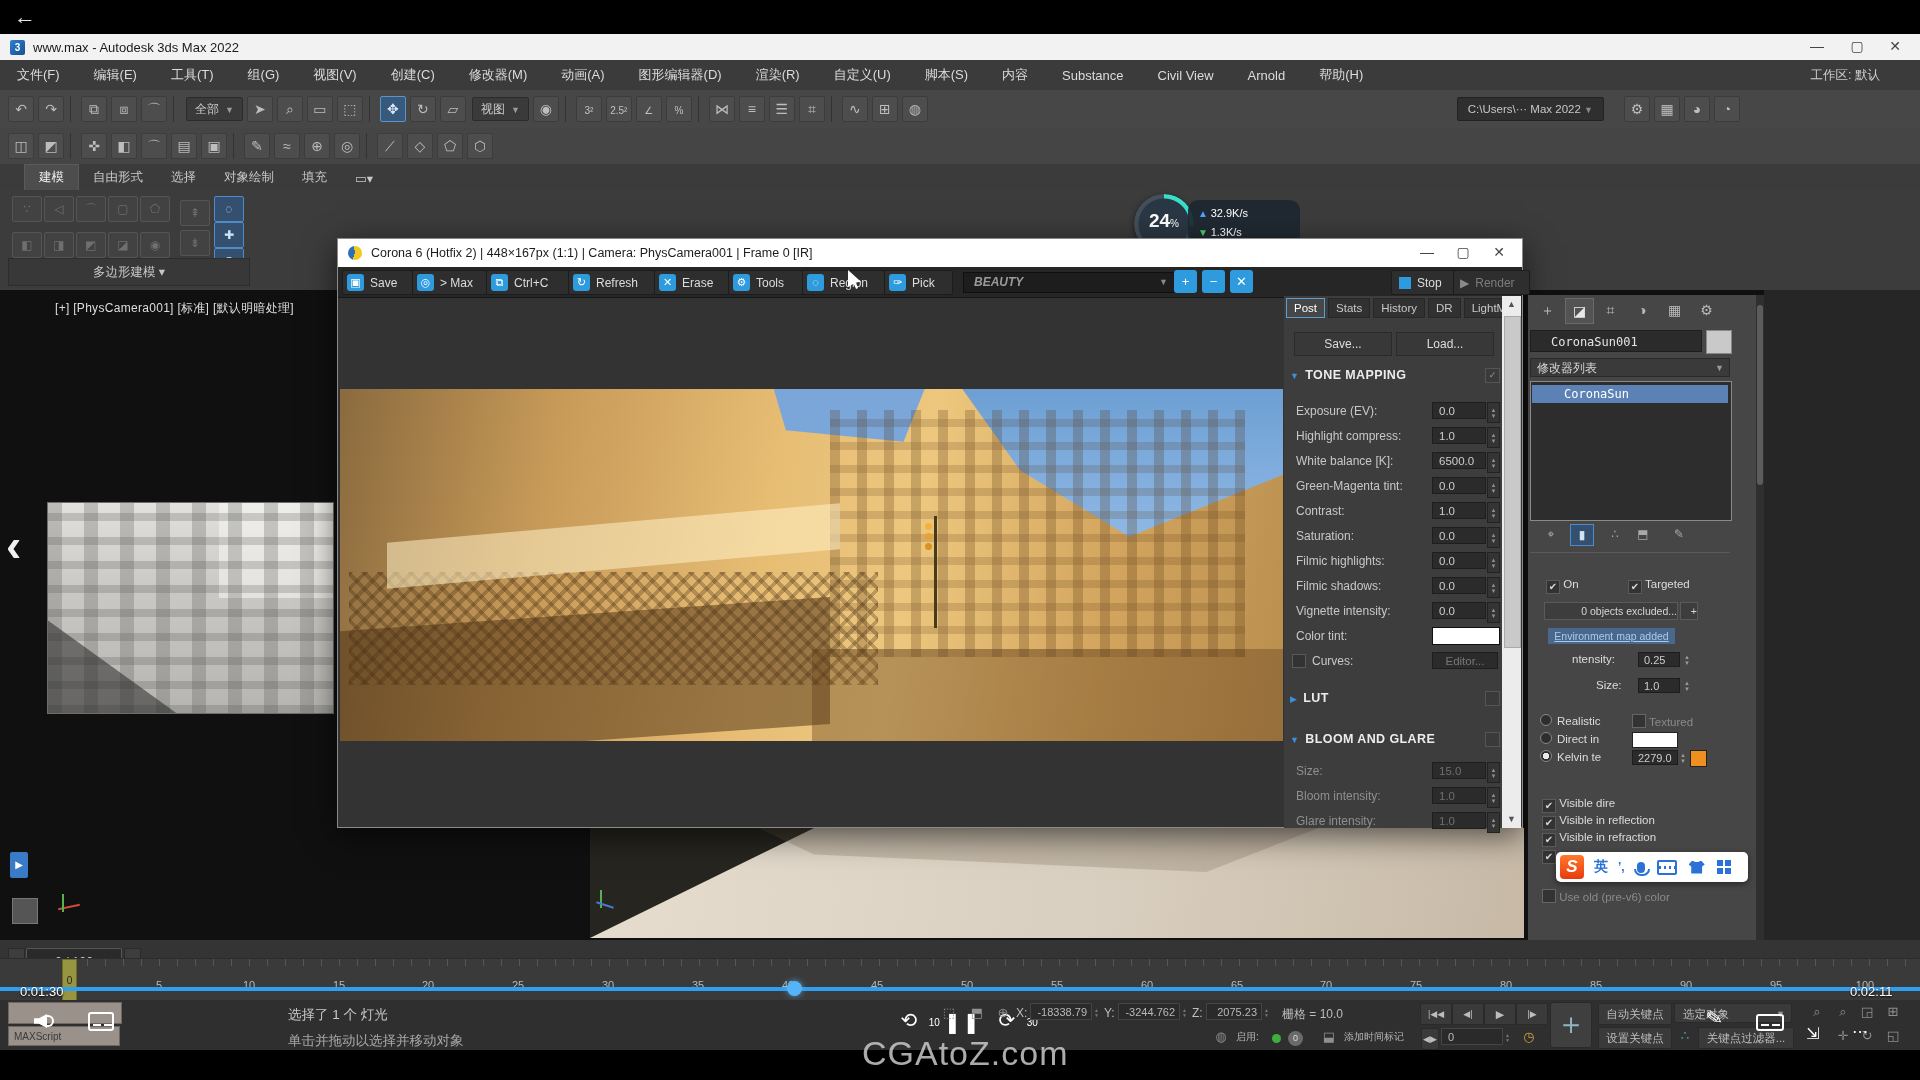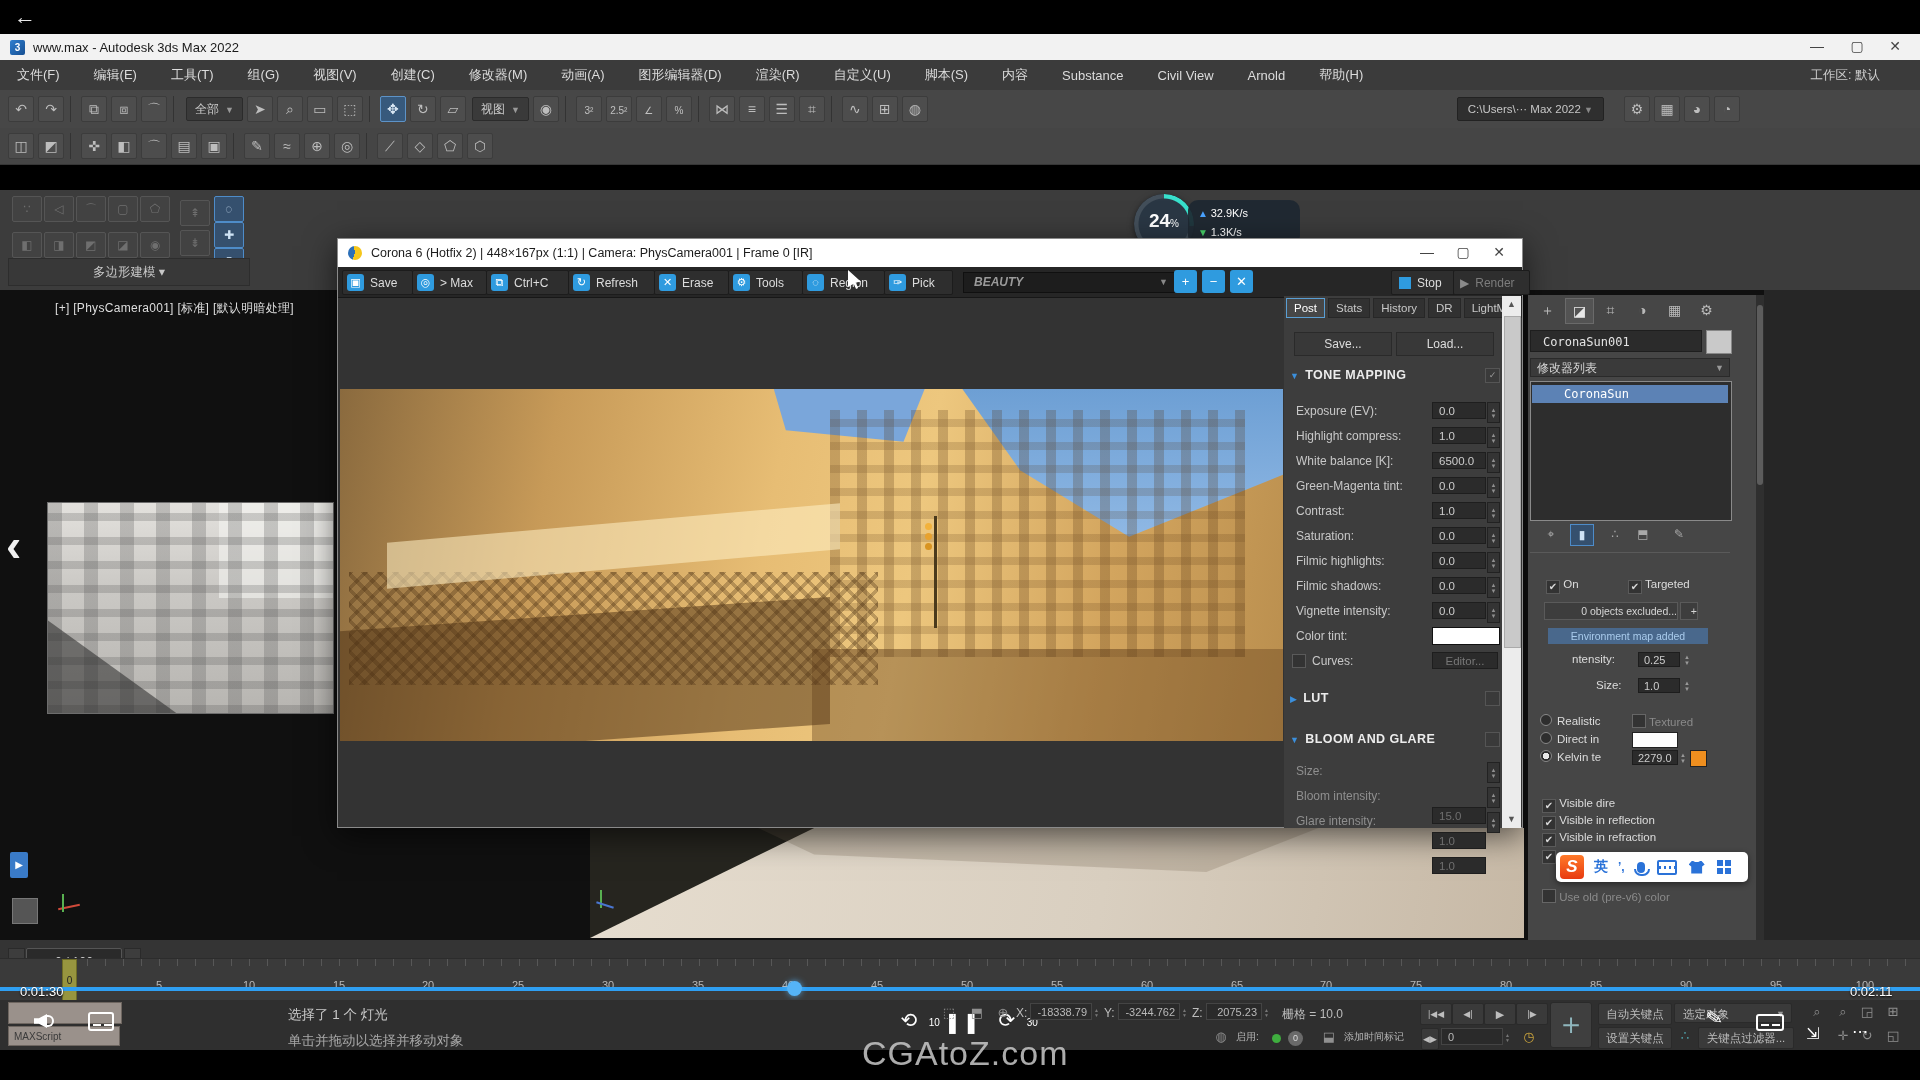--- a/index.html
+++ b/index.html
@@ -103,43 +103,43 @@
   .vtab.sel{background:#474747;border-color:#5a9fd4;color:#fff;}
   .plbtn{position:absolute;top:36px;width:96px;height:22px;background:#383838;border:1px solid #2a2a2a;color:#ddd;font-size:12px;text-align:center;line-height:22px;}
   .sech{position:absolute;left:6px;font-size:12.5px;font-weight:bold;color:#ececec;letter-spacing:.4px;}
   .sech .tri{color:#3b8fdc;font-size:9px;margin-right:6px;}
   .secchk{position:absolute;right:2px;width:13px;height:13px;background:#3a3a3a;border:1px solid #555;color:#999;font-size:9px;text-align:center;line-height:13px;}
   .prow{position:absolute;left:0;width:218px;height:20px;}
   .pl{position:absolute;left:12px;top:2px;font-size:12px;color:#c8c8c8;white-space:nowrap;}
   .pv{position:absolute;left:148px;top:0;width:54px;height:17px;background:#2b2b2b;border:1px solid #1e1e1e;color:#ccc;font-size:11.5px;line-height:17px;padding-left:6px;box-sizing:border-box;}
   .sp{position:absolute;left:203px;top:0;width:11px;height:19px;display:flex;flex-direction:column;align-items:center;justify-content:center;color:#8f8f8f;font-size:6px;line-height:6px;background:#343434;border:1px solid #222;}
   .dis .pl{color:#8f8f8f;}
-  .dis .pv{color:#6f6f6f;margin-top:45px;}
+  .dis .pv{color:#6f6f6f;}
   .swatch{position:absolute;left:148px;top:0;width:66px;height:16px;background:#fff;border:1px solid #111;}
   .chk{display:inline-block;width:12px;height:12px;background:#333;border:1px solid #5a5a5a;color:#d8d8d8;font-size:10px;line-height:12px;text-align:center;vertical-align:-2px;}
   .chk.off{color:transparent;}
   #vfbscroll{left:1502px;top:296px;width:19px;height:532px;background:#ececec;}
   #vfbthumb{position:absolute;left:2px;top:20px;width:15px;height:330px;background:#c9c9c9;border:1px solid #aaa;}
   .sarrow{position:absolute;left:0;width:19px;height:17px;color:#555;font-size:9px;text-align:center;line-height:17px;}
   
   #cmdpanel{left:1528px;top:295px;width:228px;height:645px;background:#464646;}
   .ctab{position:absolute;top:3px;width:27px;height:24px;color:#b9b9b9;font-size:14px;text-align:center;line-height:24px;}
   .ctab.sel{background:#535353;border:1px solid #6a6a6a;color:#e8e8e8;}
-  #objname{position:absolute;left:2px;top:35px;width:172px;height:22px;background:#2b2b2b;border:1px solid #1e1e1e;color:#e4e4e4;font-size:12px;line-height:22px;padding-left:12px;font-family:"DejaVu Sans Mono",monospace;box-sizing:border-box;}
+  #objname{position:absolute;left:2px;top:35px;width:172px;height:22px;background:#2b2b2b;border:1px solid #1e1e1e;color:#e4e4e4;font-size:12px;line-height:22px;padding-left:20px;font-family:"DejaVu Sans Mono",monospace;box-sizing:border-box;}
   #objswatch{position:absolute;left:178px;top:35px;width:24px;height:22px;background:#c9c9c9;border:1px solid #888;}
   #modlist{position:absolute;left:2px;top:63px;width:200px;height:19px;background:#3a3a3a;border:1px solid #2a2a2a;color:#d6d6d6;font-size:12px;line-height:19px;padding-left:6px;box-sizing:border-box;}
   #modlist .car{position:absolute;right:5px;font-size:9px;color:#999;}
   #stack{position:absolute;left:2px;top:86px;width:200px;height:138px;background:#2d2d2d;border:1px solid #8a8a8a;}
   #modrow{position:absolute;left:1px;top:3px;width:196px;height:18px;background:#5c82b5;color:#fff;font-size:12px;line-height:18px;padding-left:32px;box-sizing:border-box;font-family:"DejaVu Sans Mono",monospace;}
   .stkbtn{position:absolute;top:229px;width:22px;height:20px;color:#a9a9a9;font-size:12px;text-align:center;line-height:20px;}
   .stkbtn.blue{background:#35506e;border:1px solid #4e8cc9;color:#cfe3f5;}
   #cmdsep{position:absolute;left:2px;top:257px;width:200px;height:1px;background:#5a5a5a;}
   .crow{position:absolute;font-size:11.5px;color:#dcdcdc;white-space:nowrap;}
   .cbtn2{position:absolute;background:#3d3d3d;border:1px solid #5a5a5a;color:#d6d6d6;font-size:10.5px;text-align:right;}
-  #envbtn{position:absolute;left:20px;top:333px;width:160px;height:16px;background:#49688c;color:#a9cbec;font-size:10.5px;text-align:center;line-height:16px;}
+  #envbtn{position:absolute;left:20px;top:333px;width:127px;height:16px;background:#49688c;color:#a9cbec;font-size:10.5px;text-align:center;line-height:16px;text-decoration:underline;}
   .nbx{position:absolute;width:42px;height:15px;background:#2b2b2b;border:1px solid #1d1d1d;color:#ccc;font-size:11px;line-height:15px;padding-left:5px;box-sizing:border-box;}
   .spin2{position:absolute;width:10px;height:17px;display:flex;flex-direction:column;align-items:center;justify-content:center;color:#999;font-size:6px;line-height:6px;}
   .grp{position:absolute;left:4px;width:218px;border:1px solid #6e6e6e;border-radius:3px;}
   .grplab{position:absolute;left:8px;top:-8px;background:#464646;padding:0 4px;font-size:11.5px;color:#e0e0e0;}
   .radio{display:inline-block;width:10px;height:10px;border-radius:50%;border:1px solid #888;background:#2e2e2e;vertical-align:-1px;margin-right:5px;}
   .radio.on{background:radial-gradient(circle 3px,#e8e8e8 0 3px,#2e2e2e 3px);}
   .dim{color:#8a8a8a;}
   #kelvswatch{position:absolute;left:162px;top:455px;width:15px;height:15px;background:#ef8f1f;border:1px solid #222;}
   #dirswatch{position:absolute;left:104px;top:437px;width:44px;height:14px;background:#fff;border:1px solid #222;}
   #cmdscroll{left:1756px;top:295px;width:8px;height:645px;background:#2f2f2f;}
@@ -287,20 +287,28 @@
     <span class="ti">≈</span>
     <span class="ti" able="true">⊕</span>
     <span class="ti">◎</span>
     <span class="tsep"></span>
     <span class="ti">⟋</span>
     <span class="ti">◇</span>
     <span class="ti">⬠</span>
     <span class="ti">⬡</span>
   </div>
 
+  <div class="abs" id="ribbontabs">
+    <span class="rtab sel" style="margin-left:24px">建模</span>
+    <span class="rtab">自由形式</span>
+    <span class="rtab">选择</span>
+    <span class="rtab">对象绘制</span>
+    <span class="rtab">填充</span>
+    <span class="rtab">▭▾</span>
+  </div>
   <div class="abs" id="ribbonbody"></div>
   <div class="abs" id="ribbonpanel">
     <span class="rbtn" style="left:4px;top:0">∵</span>
     <span class="rbtn" style="left:36px;top:0">◁</span>
     <span class="rbtn" style="left:68px;top:0">⌒</span>
     <span class="rbtn" style="left:100px;top:0">▢</span>
     <span class="rbtn" style="left:132px;top:0">⬠</span>
     <span class="rbtn" style="left:4px;top:36px">◧</span>
     <span class="rbtn" style="left:36px;top:36px">◨</span>
     <span class="rbtn" style="left:68px;top:36px">◩</span>

